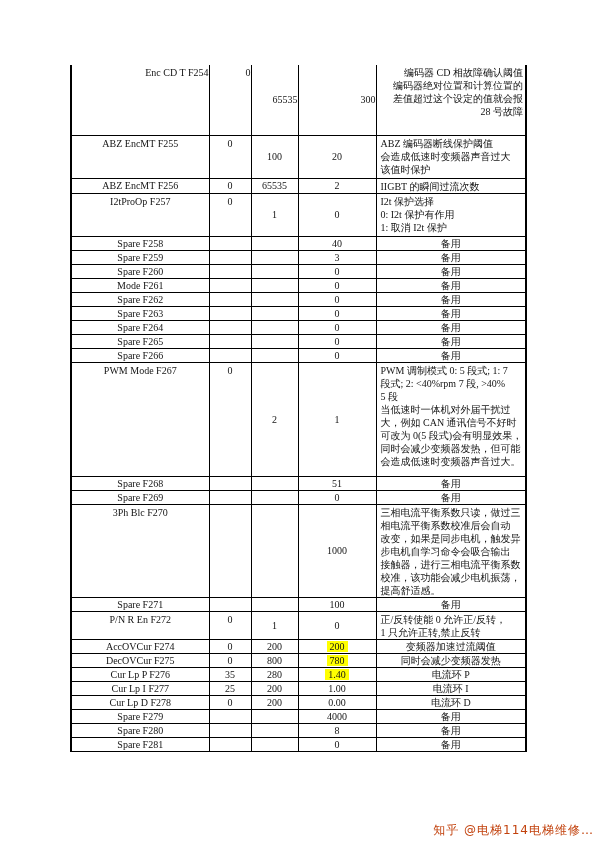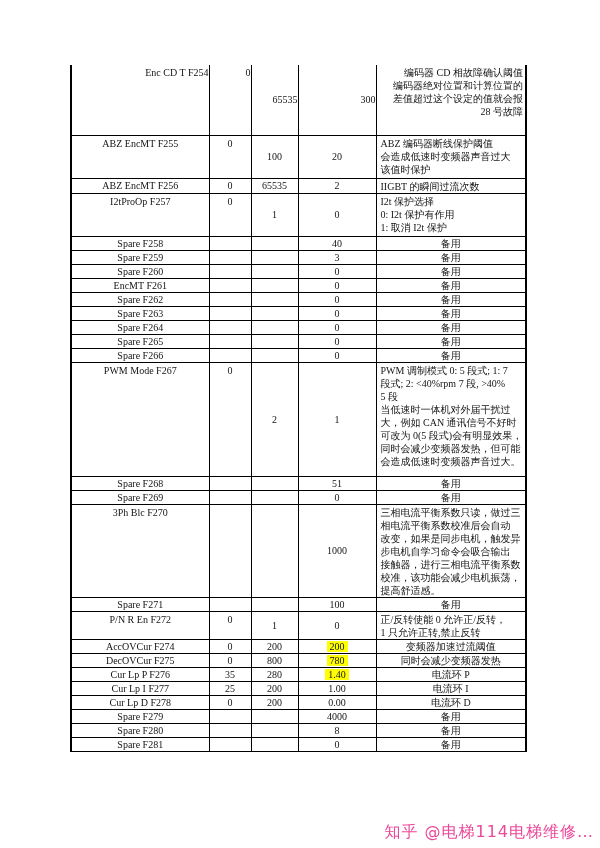--- a/index.html
+++ b/index.html
@@ -11,22 +11,22 @@
         text-align:center;vertical-align:middle;line-height:13px;overflow:hidden;
         font-family:"Liberation Serif", serif;}
   table.param-table tr:first-child td{border-top:none;text-align:right;}
   table.param-table td:first-child{border-left-width:2px;}
   table.param-table td:last-child{border-right-width:2px;}
   td.c-name{font-size:10px;}
   td.c-desc{font-size:10.5px;white-space:pre-line;}
   tr.desc-left td.c-desc{text-align:left;vertical-align:top;padding:1px 2px 0 4px;}
   tr.top td.c-name, tr.top td.c-min{vertical-align:top;padding-top:1px;}
   .hl{background:#ffff00;padding:0 3px;}
-  .watermark{position:absolute;top:822px;right:6px;font-size:16px;letter-spacing:1px;
-        color:#ec4899;font-family:"DejaVu Sans", sans-serif;
+  .watermark{position:absolute;top:822px;right:6px;font-size:12px;letter-spacing:1px;
+        color:#c2410c;font-family:"DejaVu Sans", sans-serif;
         text-shadow:1px 1px 0 #ffffff;}
 </style>
 </head>
 <body>
 
 <div class="page">
 
   <table class="param-table">
     <colgroup>
       <col style="width:138px">
@@ -93,21 +93,21 @@
 
     <tr style="height: 14px;">
       <td class="c-name"><span class="bindable">Spare F260</span></td>
       <td class="c-min"><span class="bindable"></span></td>
       <td class="c-max"><span class="bindable"></span></td>
       <td class="c-def"><span class="bindable">0</span></td>
       <td class="c-desc"><span class="bindable">备用</span></td>
     </tr>
 
     <tr style="height: 14px;">
-      <td class="c-name"><span class="bindable">EncMT F261</span></td>
+      <td class="c-name"><span class="bindable">Mode F261</span></td>
       <td class="c-min"><span class="bindable"></span></td>
       <td class="c-max"><span class="bindable"></span></td>
       <td class="c-def"><span class="bindable">0</span></td>
       <td class="c-desc"><span class="bindable">备用</span></td>
     </tr>
 
     <tr style="height: 14px;">
       <td class="c-name"><span class="bindable">Spare F262</span></td>
       <td class="c-min"><span class="bindable"></span></td>
       <td class="c-max"><span class="bindable"></span></td>

